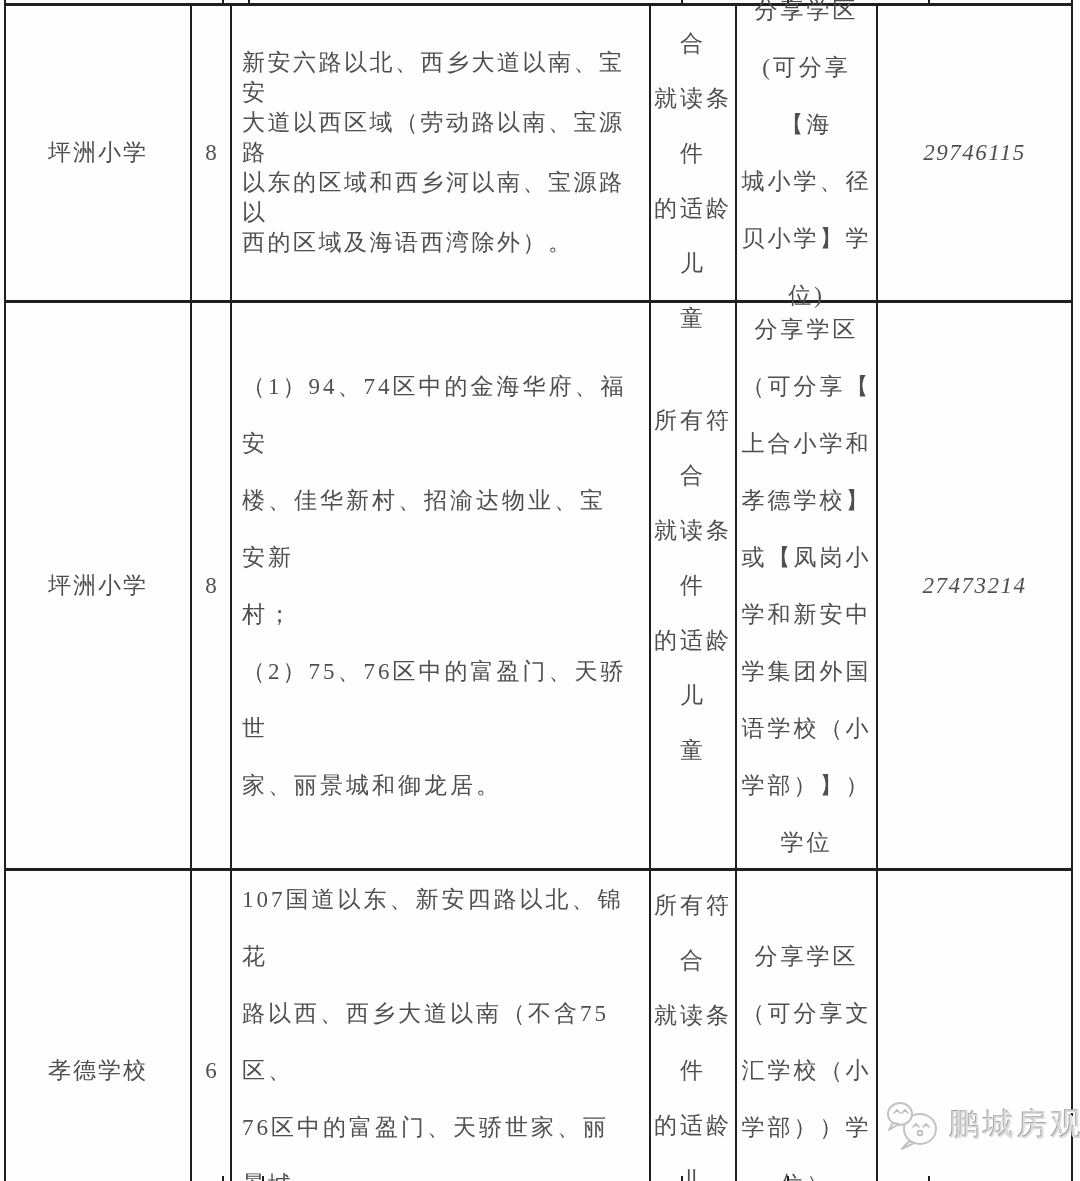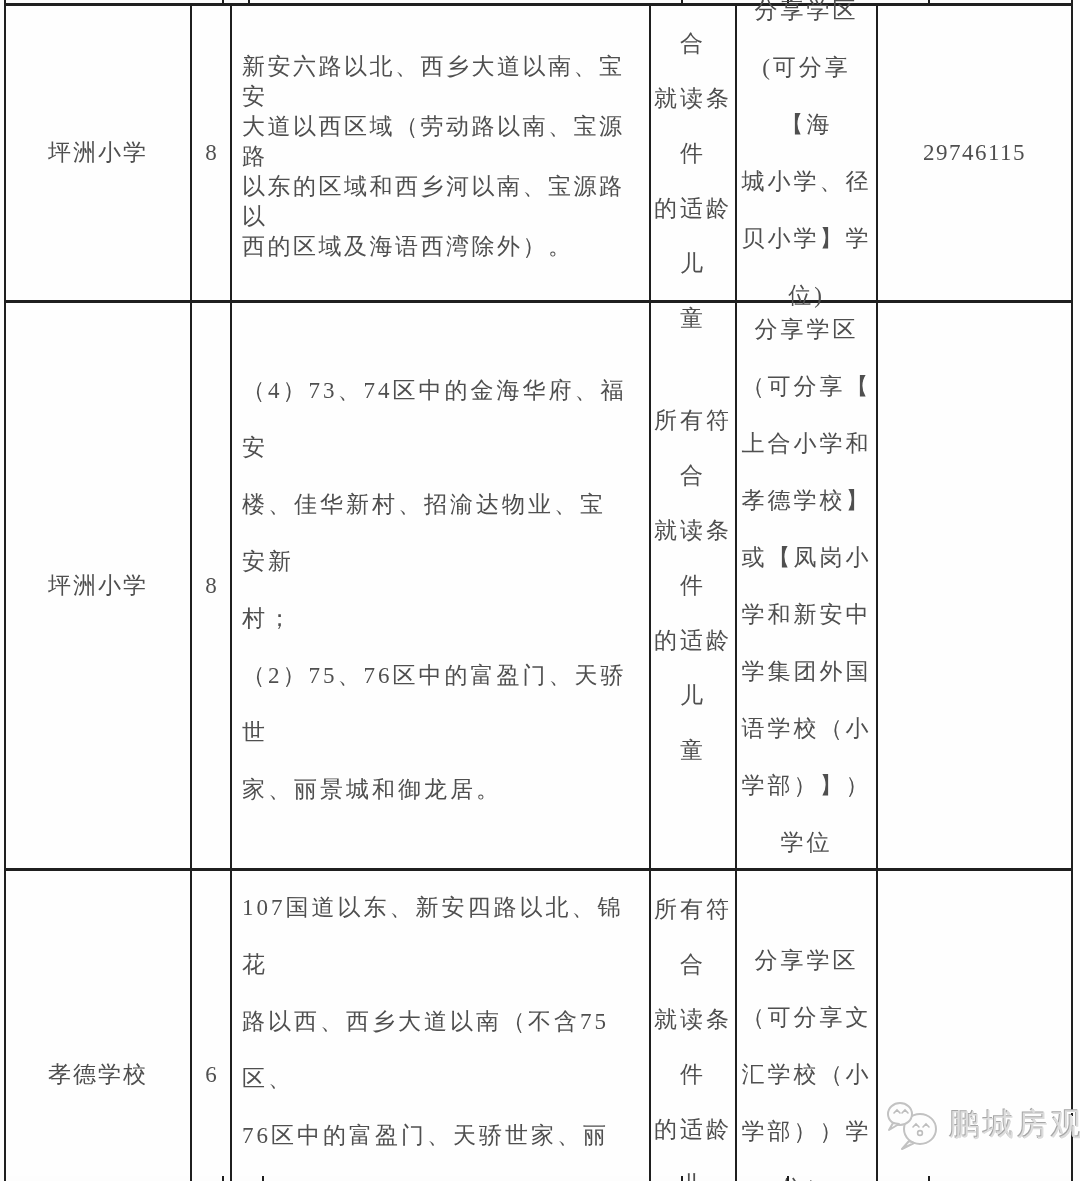--- a/index.html
+++ b/index.html
@@ -27,24 +27,24 @@
   .row-2{height:568px;}
   .row-3{flex:1;}
   .cell{
     box-sizing:border-box;border-right:2px solid #1f1f1f;
     display:flex;align-items:center;justify-content:center;
     text-align:center;white-space:pre-line;
     font-size:23px;line-height:30px;
   }
   .c1{width:186px;letter-spacing:2px;}
   .c2{width:40px;}
-  .c3{width:419px;justify-content:flex-start;text-align:left;padding:8px 18px 0 10px;letter-spacing:2.5px;}
+  .c3{width:419px;justify-content:flex-start;text-align:left;padding:0 18px 0 10px;letter-spacing:2.5px;}
   .c4{width:86px;letter-spacing:3px;line-height:55px;}
   .c5{width:141px;letter-spacing:3px;line-height:57px;}
-  .c6{flex:1;border-right:none;letter-spacing:1.5px;}
+  .c6{flex:1;border-right:none;letter-spacing:1.5px;font-style:italic;}
   .row-1 .c3{line-height:30px;}
   .row-2 .c3,.row-3 .c3{line-height:57px;letter-spacing:3px;}
   .row-3 .c6{line-height:62px;}
 
   
   .watermark{
     position:absolute;left:886px;top:1100px;
     display:flex;align-items:center;gap:9px;z-index:5;
   }
   .wm-text{
@@ -84,39 +84,40 @@
 (可分享【海
 城小学、径
 贝小学】学
 位)</div>
     <div class="cell c6">29746115</div>
   </div>
 
   <div class="row row-2">
     <div class="cell c1">坪洲小学</div>
     <div class="cell c2">8</div>
-    <div class="cell c3">（4）73、74区中的金海华府、福安
+    <div class="cell c3">（1）94、74区中的金海华府、福安
 楼、佳华新村、招渝达物业、宝安新
 村；
 （2）75、76区中的富盈门、天骄世
 家、丽景城和御龙居。</div>
     <div class="cell c4">所有符合
 就读条件
 的适龄儿
 童</div>
     <div class="cell c5">分享学区
 （可分享【
 上合小学和
 孝德学校】
 或【凤岗小
 学和新安中
 学集团外国
 语学校（小
 学部）】）
 学位</div>
+    <div class="cell c6">27473214</div>
   </div>
 
   <div class="row row-3">
     <div class="cell c1">孝德学校</div>
     <div class="cell c2">6</div>
     <div class="cell c3">107国道以东、新安四路以北、锦花
 路以西、西乡大道以南（不含75区、
 76区中的富盈门、天骄世家、丽景城
 ）。</div>
     <div class="cell c4">所有符合

